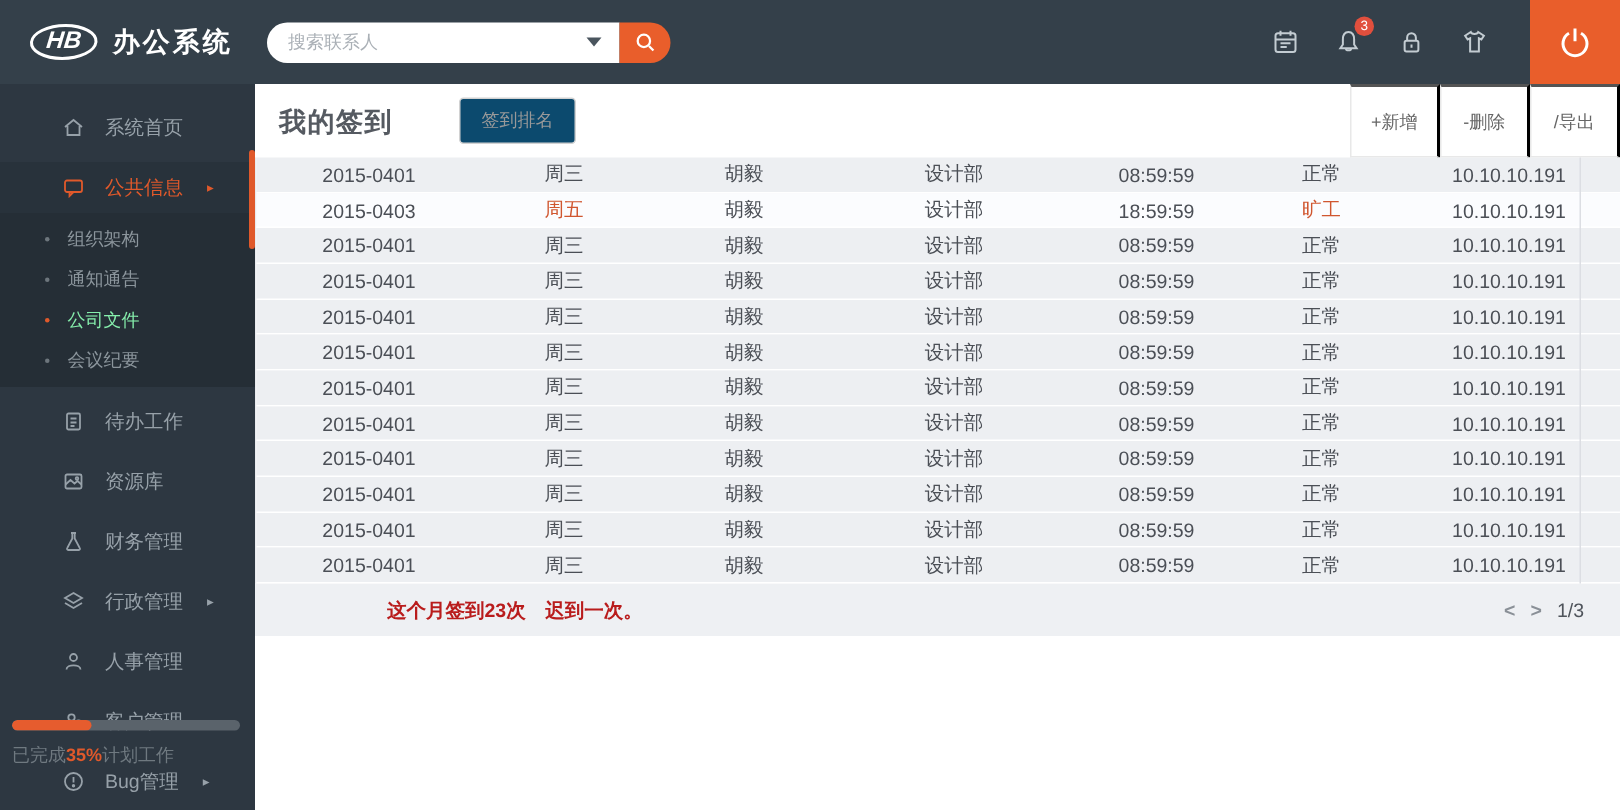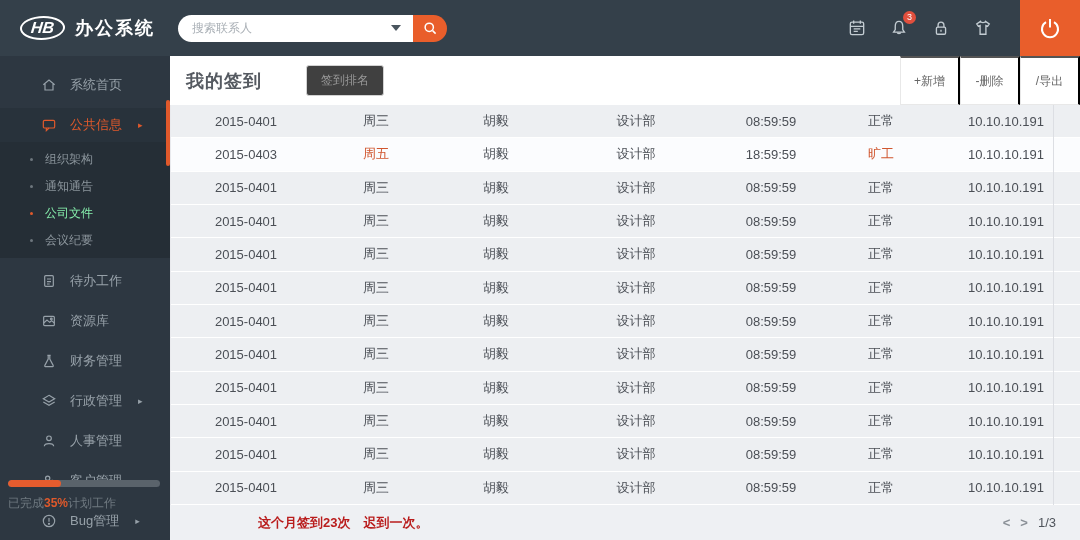--- a/index.html
+++ b/index.html
@@ -33,24 +33,24 @@
   .submenu-item .dot { width:3px; height:3px; border-radius:50%; background:#6d767d; margin-right:12px; }
   .submenu-item.active { color:#86efac; }
   .submenu-item.active .dot { background:#e0592b; }
   .progress-wrap { position:absolute; left:8px; bottom:28px; width:152px; }
   .progress-track { width:100%; height:7px; background:#5a636b; border-radius:4px; overflow:hidden; }
   .progress-fill { height:100%; background:#e65c2e; border-radius:4px; }
   .progress-text { margin-top:8px; font-size:12px; color:#6f7density980; color:#6f7980; }
   .progress-text b { color:#e0592b; }
 
   
-  .main { position:absolute; left:170px; top:56px; width:910px; height:484px; background:#fff; display:flex; flex-direction:column; }
+  .main { position:absolute; left:170px; top:56px; width:910px; height:368px; background:#fff; display:flex; flex-direction:column; }
   .title-band { height:49px; flex:0 0 49px; display:flex; align-items:center; padding-left:16px; position:relative; }
   .page-title { font-size:18px; font-weight:bold; color:#555a61; letter-spacing:1px; }
-  .rank-btn { margin-left:44px; border:1px solid #d2d2d2; background:#404040; border-radius:3px; font-size:12px; color:#999; padding:6px 14px; cursor:pointer; }
+  .rank-btn { margin-left:44px; border:1px solid #d2d2d2; background:#0c4a6e; border-radius:3px; font-size:12px; color:#999; padding:6px 14px; cursor:pointer; }
   .toolbar { position:absolute; right:0; top:0; height:49px; display:flex; }
   .tb-btn { width:60px; height:49px; border-left:1px solid #e8e8e8; border-bottom:1px solid #e8e8e8; background:#fff; font-size:12px; color:#666; cursor:pointer; display:flex; align-items:center; justify-content:center; }
 
   .grid-row { display:grid; grid-template-columns:150px 110px 130px 150px 120px 100px 150px; align-items:center; text-align:center; }
   .thead { height:30px; flex:0 0 30px; background:#e6e8eb; font-size:13px; color:#4c5158; }
   .tbody { flex:1; display:flex; flex-direction:column; position:relative; border-left:1px solid #e9eaee; }
   .tbody::after { content:""; position:absolute; right:26px; top:0; bottom:0; width:1px; background:#dcdee3; }
   .trow { flex:1; background:#edeff2; border-bottom:1px solid #fff; font-size:13px; color:#4b4f56; cursor:pointer; }
   .trow.hl { background:#fbfcfe; }
   .trow .alert { color:#d0562f; }

